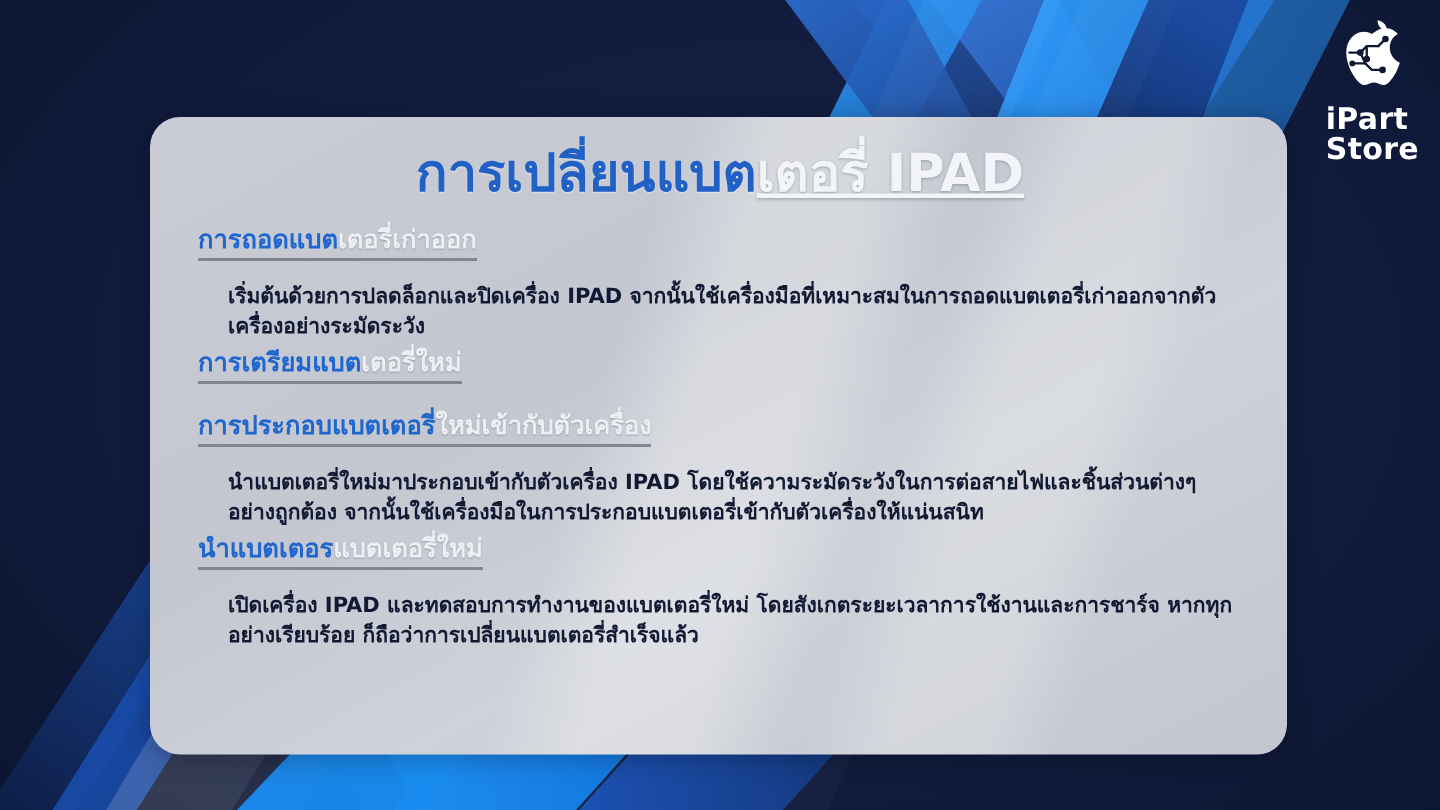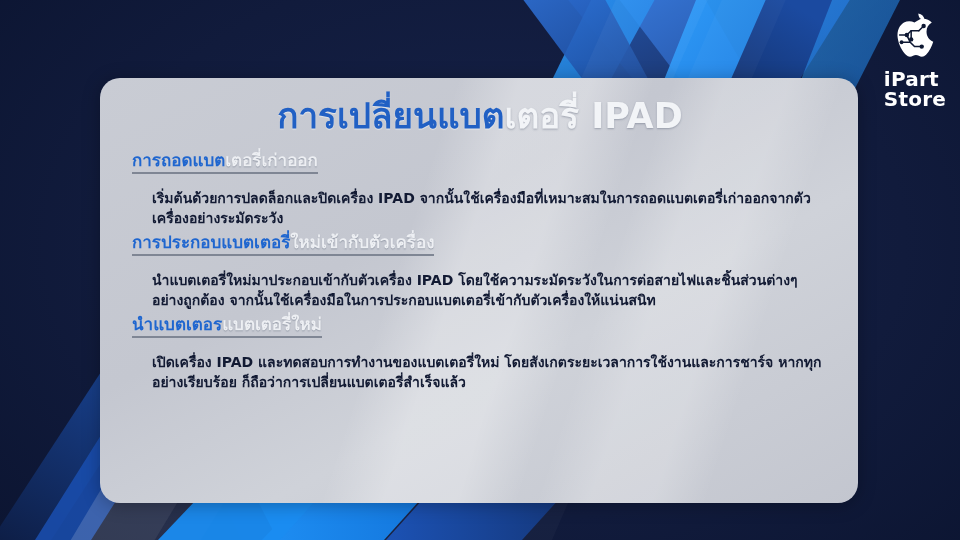--- a/index.html
+++ b/index.html
@@ -74,21 +74,21 @@
   #title{
     text-align:center;
     font-size:35px;
     font-weight:bold;
     line-height:1.15;
     margin-bottom:12px;
     white-space:nowrap;
     text-shadow:0 1px 1px rgba(255,255,255,.55);
   }
   #title .t-blue{ color:#2160c4; }
-  #title .t-light{ color:#f2f4f7; text-shadow:0 1px 2px rgba(90,100,120,.45); }
+  #title .t-light{ color:#f2f4f7; text-shadow:0 1px 2px rgba(90,100,120,.45);text-decoration:underline; }
 
   
   .section{ margin-bottom:1px; }
 
   .sec-head{
     font-size:17px;
     font-weight:bold;
     line-height:1.42;
     display:inline-block;
     border-bottom:2px solid #7f8694;
@@ -214,19 +214,19 @@
   </div>
 
   <div id="card">
 
     <div id="title">
       <span class="t-blue">การเปลี่ยนแบต</span><span class="t-light">เตอรี่ IPAD</span>
     </div>
 
     <div id="sections">
         <div class="section"><div class="sec-head"><span class="h-blue">การถอดแบต</span><span class="h-light">เตอรี่เก่าออก</span></div><div class="sec-body">เริ่มต้นด้วยการปลดล็อกและปิดเครื่อง IPAD จากนั้นใช้เครื่องมือที่เหมาะสมในการถอดแบตเตอรี่เก่าออกจากตัวเครื่องอย่างระมัดระวัง</div></div>
-        <div class="section"></div>
+        <div class="section"><div class="sec-head"><span class="h-blue">การเตรียมแบต</span><span class="h-light">เตอรี่ใหม่</span></div></div>
         <div class="section"><div class="sec-head"><span class="h-blue">การประกอบแบตเตอรี่</span><span class="h-light">ใหม่เข้ากับตัวเครื่อง</span></div><div class="sec-body">นำแบตเตอรี่ใหม่มาประกอบเข้ากับตัวเครื่อง IPAD โดยใช้ความระมัดระวังในการต่อสายไฟและชิ้นส่วนต่างๆ อย่างถูกต้อง จากนั้นใช้เครื่องมือในการประกอบแบตเตอรี่เข้ากับตัวเครื่องให้แน่นสนิท</div></div>
         <div class="section"><div class="sec-head"><span class="h-blue">นำแบตเตอร</span><span class="h-light">แบตเตอรี่ใหม่</span></div><div class="sec-body">เปิดเครื่อง IPAD และทดสอบการทำงานของแบตเตอรี่ใหม่ โดยสังเกตระยะเวลาการใช้งานและการชาร์จ หากทุกอย่างเรียบร้อย ก็ถือว่าการเปลี่ยนแบตเตอรี่สำเร็จแล้ว</div></div>
       </div>
 
   </div>
 </div>
 
 </body></html>

